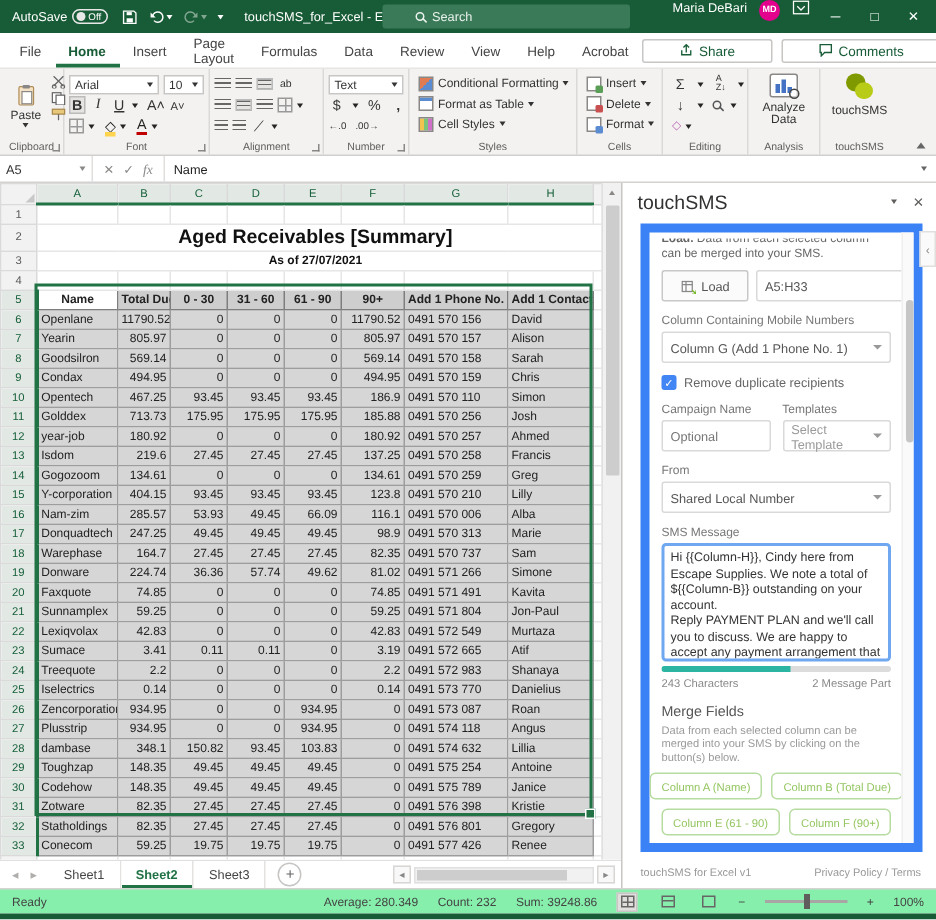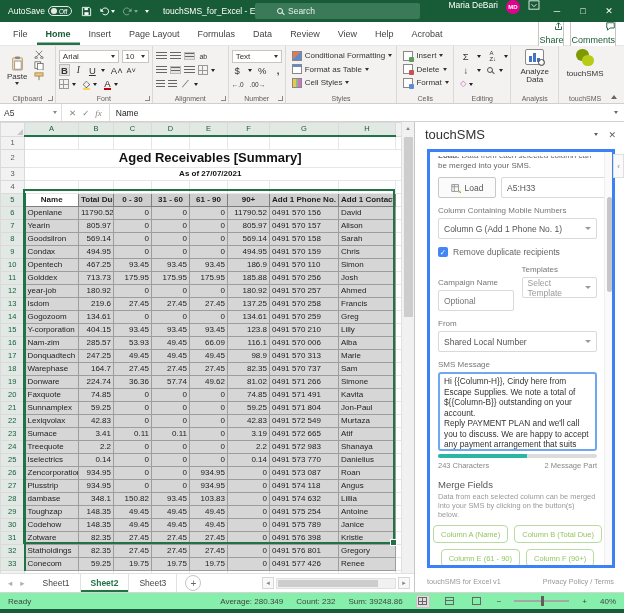--- a/index.html
+++ b/index.html
@@ -23,21 +23,21 @@
   .tb-right { position:absolute; right:0; top:0; height:22px; display:flex; gap:8px; padding-right:6px; }
   .avatar { width:14px; height:14px; border-radius:50%; background:#e3008c; color:#fff; font-size:6px; font-weight:bold; display:flex; align-items:center; justify-content:center; }
   .wbtn { width:18px; height:22px; display:flex; align-items:center; justify-content:center; font-size:9px; color:#fff; }
 
   
   .tabrow { flex:none; height:24px; background:#fff; display:flex; align-items:stretch; border-bottom:1px solid #e8e6e4; }
   .rtabs { display:flex; align-items:stretch; padding-left:4px; }
   .rtab { display:flex; align-items:center; padding:0 9px; font-size:9px; color:#444; cursor:default; }
   .rtab.active { color:#185c37; font-weight:bold; box-shadow:inset 0 -2.5px 0 #217346; }
   .tabrow-right { margin-left:auto; display:flex; align-items:center; gap:6px; padding-right:8px; }
-  .pillbtn { display:flex; align-items:flex-end; gap:4px; border:1px solid #c8c6c4; border-radius:2px; padding:2px 0; color:#185c37; font-size:9px; background:#fff;flex-direction:column; }
+  .pillbtn { display:flex; align-items:center; gap:4px; border:1px solid #c8c6c4; border-radius:2px; padding:2px 24px; color:#185c37; font-size:9px; background:#fff; }
 
   
   .ribbon { flex:none; height:58px; background:#f3f2f1; border-bottom:1px solid #d1cfcd; display:flex; }
   .rgroup { position:relative; border-right:1px solid #dbd9d7; display:flex; flex-direction:column; padding:3px 3px 11px 3px; }
   .rglabel { position:absolute; bottom:1px; left:0; right:0; text-align:center; font-size:7px; color:#605e5c; }
   .launcher { position:absolute; right:2px; bottom:2px; width:5px; height:5px; border-right:1px solid #8a8886; border-bottom:1px solid #8a8886; }
   .rrow { display:flex; align-items:center; gap:3px; height:14px; }
   .rcol { display:flex; flex-direction:column; align-items:center; }
   .bigbtn { display:flex; flex-direction:column; align-items:center; justify-content:center; gap:1px; padding:0 4px; font-size:8px; color:#333; }
   .combo { background:#fff; border:1px solid #c8c6c4; height:13px; display:flex; align-items:center; justify-content:space-between; padding:0 3px; font-size:8px; color:#333; }
@@ -124,21 +124,21 @@
   .ztrack { width:55px; height:2px; background:#a8a6a4; position:relative; }
   .zthumb { position:absolute; left:48%; top:-4px; width:3.5px; height:10px; background:#605e5c; }
   .greenstrip { flex:none; height:4px; background:#185c37; }
 
   
   .panel { width:210px; flex:none; background:#fff; border-left:1px solid #c8c6c4; display:flex; flex-direction:column; min-height:0; position:relative; }
   .panel-header { flex:none; height:25px; display:flex; align-items:center; padding:0 8px 0 10px; }
   .panel-title { font-size:13px; color:#323130; }
   .ph-right { margin-left:auto; display:flex; align-items:center; gap:10px; color:#605e5c; }
   .pcollapse { position:absolute; right:0; top:32px; width:11px; height:24px; border:1px solid #e1dfdd; background:#fafafa; color:#8a8886; display:flex; align-items:center; justify-content:center; font-size:8px; z-index:2; }
-  .panel-body { flex:1; margin:2px 9px 4px 12px; border:3px solid #3b82f6; display:flex; min-height:0;justify-content:space-between; }
+  .panel-body { flex:1; margin:2px 9px 4px 12px; border:6px solid #3b82f6; display:flex; min-height:0;justify-content:space-between; }
   .pb-content { flex:1; padding:4px 7px 0 8px; overflow:hidden; font-size:8px; color:#555; }
   .pb-scroll { width:8px; flex:none; background:#fafafa; border-left:1px solid #efefef; position:relative; }
   .pb-thumb { position:absolute; left:1.5px; width:5px; top:45px; height:95px; background:#c6c6c6; border-radius:3px; }
   .intro-clip { height:15px; overflow:hidden; line-height:10px; }
   .intro-clip p { margin-top:-5px; color:#666; }
   .loadrow { display:flex; gap:5px; margin-top:6px; }
   .loadbtn { flex:none; width:58px; height:21px; border:1px solid #c8c8c8; border-radius:2px; background:#fbfbfb; display:flex; align-items:center; justify-content:center; gap:4px; font-size:8.5px; color:#555; }
   .rangeinput { flex:1; height:21px; border:1px solid #d9d9d9; border-radius:2px; padding:0 5px; font-size:8.5px; color:#555; outline:none; }
   .plabel { margin-top:8px; color:#777; font-size:8px; }
   .pselect { margin-top:3px; height:21px; border:1px solid #d9d9d9; border-radius:2px; display:flex; align-items:center; justify-content:space-between; padding:0 5px; font-size:8.5px; color:#555; background:#fff; }
@@ -238,21 +238,21 @@
         <svg width="9" height="9" viewBox="0 0 12 12">
             <path d="M1 1h10v7H5L2 11V8H1z" fill="none" stroke="#185c37" stroke-width="1.2"></path>
           </svg>
         <span>Comments</span>
       </span>
     </div>
   </div>
 
   <div class="ribbon">
 
-    <div class="rgroup" style="width:56px">
+    <div class="rgroup" style="width:43px">
       <div style="display:flex; gap:3px; flex:1">
         <div class="bigbtn">
           <svg width="13" height="15" viewBox="0 0 16 18">
               <rect x="2" y="2" width="12" height="15" rx="1" fill="#f6e3c5" stroke="#b08d57"></rect>
               <rect x="5" y="0.5" width="6" height="3" rx="1" fill="#8a8886"></rect>
               <rect x="4.5" y="6" width="8" height="10" fill="#fff" stroke="#8a8886"></rect>
             </svg>
           <span>Paste</span>
             <span class="car"></span>
         </div>
@@ -944,21 +944,21 @@
           <div class="pselect">
               <span>Column G (Add 1 Phone No. 1)</span>
               <span class="scar"></span>
             </div>
           <div class="cbrow">
             <span class="cbox">✓</span>
             <span style="color:#666; font-size:8.5px">Remove duplicate recipients</span>
           </div>
           <div class="tworow">
             <div>
-              <div class="plabel" style="margin-top:13px">Campaign Name</div>
+              <div class="plabel" style="margin-top:0">Campaign Name</div>
               <input class="textinput" placeholder="Optional" style="">
             </div>
             <div>
               <div class="plabel" style="margin-top:0">Templates</div>
               <div class="pselect">
                   <span class="ph">Select Template</span>
                   <span class="scar"></span>
                 </div>
             </div>
           </div>
@@ -1015,17 +1015,17 @@
           <span class="vic layout"></span>
         </span>
       <span class="viewbtn">
           <span class="vic"></span>
         </span>
       <span>−</span>
       <span class="ztrack">
           <span class="zthumb"></span>
         </span>
       <span>+</span>
-      <span>40%</span>
+      <span>100%</span>
     </div>
   </div>
   <div class="greenstrip"></div>
 </div>
 
 </body></html>

